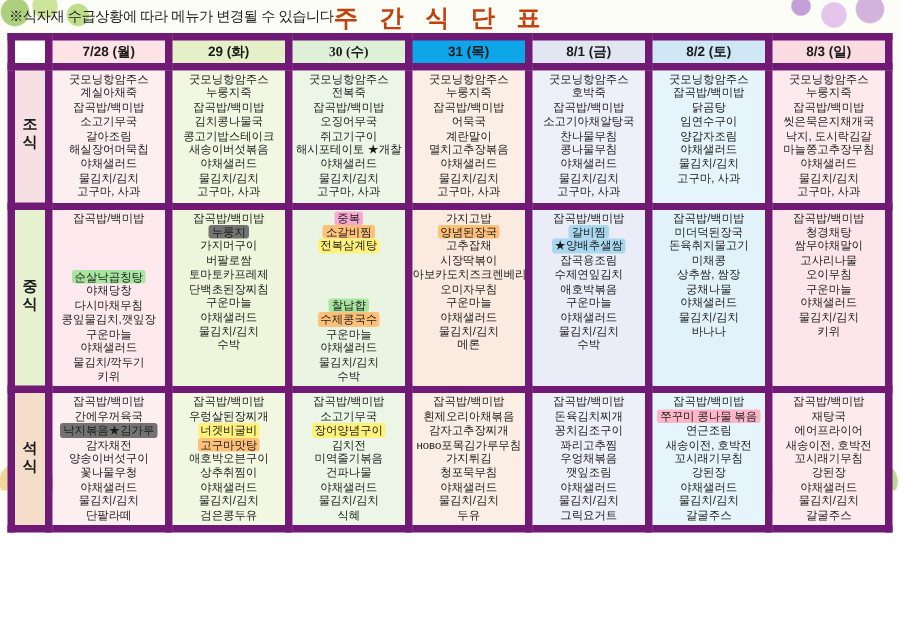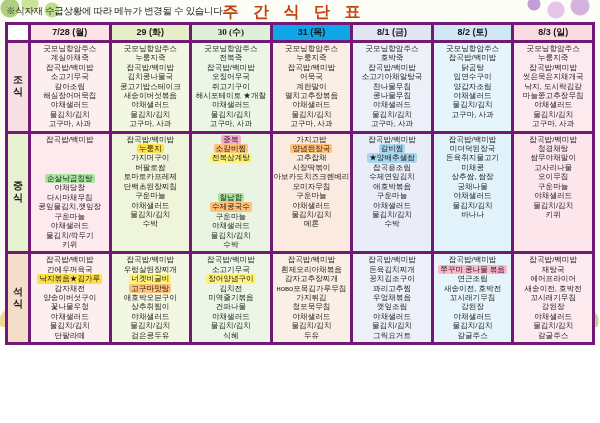--- a/index.html
+++ b/index.html
@@ -49,21 +49,21 @@
     font-size:16px;font-weight:bold;color:#c2410c;
     letter-spacing:5px;
   }
   table{
     position:absolute;left:5px;top:22px;
     width:590px;
     border-collapse:collapse;
     table-layout:fixed;
   }
   th,td{
-    border:3px solid #701a75;
+    border:5px solid #701a75;
     vertical-align:top;
     padding:1px 0 2px 0;
     text-align:center;
     font-size:7.6px;
     line-height:9.4px;
     color:#1a1a1a;
   }
   thead th{
     font-size:9px;font-weight:bold;
     height:13px;vertical-align:middle;
@@ -111,21 +111,21 @@
   .row-din .c5{background:#e6f4fb;}
   .row-din .c6{background:#fdeaef;}
 
   .dish{display:block;white-space:nowrap;}
   .hl{display:inline-block;padding:0 2px;border-radius:2px;}
   .hl-yellow{background:#fff27a;}
   .hl-green{background:#a8e6a0;margin-top:30px;}
   .hl-pink{background:#ffb6c8;font-family:Liberation Serif, serif;}
   .hl-blue{background:#a8d8f0;}
   .hl-orange{background:#ffc078;}
-  .hl-purple{background:#fde047;}
+  .hl-purple{background:#737373;}
   .hl-red{background:#f9a8d4;}
 </style>
 </head>
 <body>
 
 <div class="page">
   <div class="deco deco-tl"></div>
   <div class="deco deco-tr"></div>
   <div class="deco deco-bl"></div>
   <div class="deco deco-br"></div>

